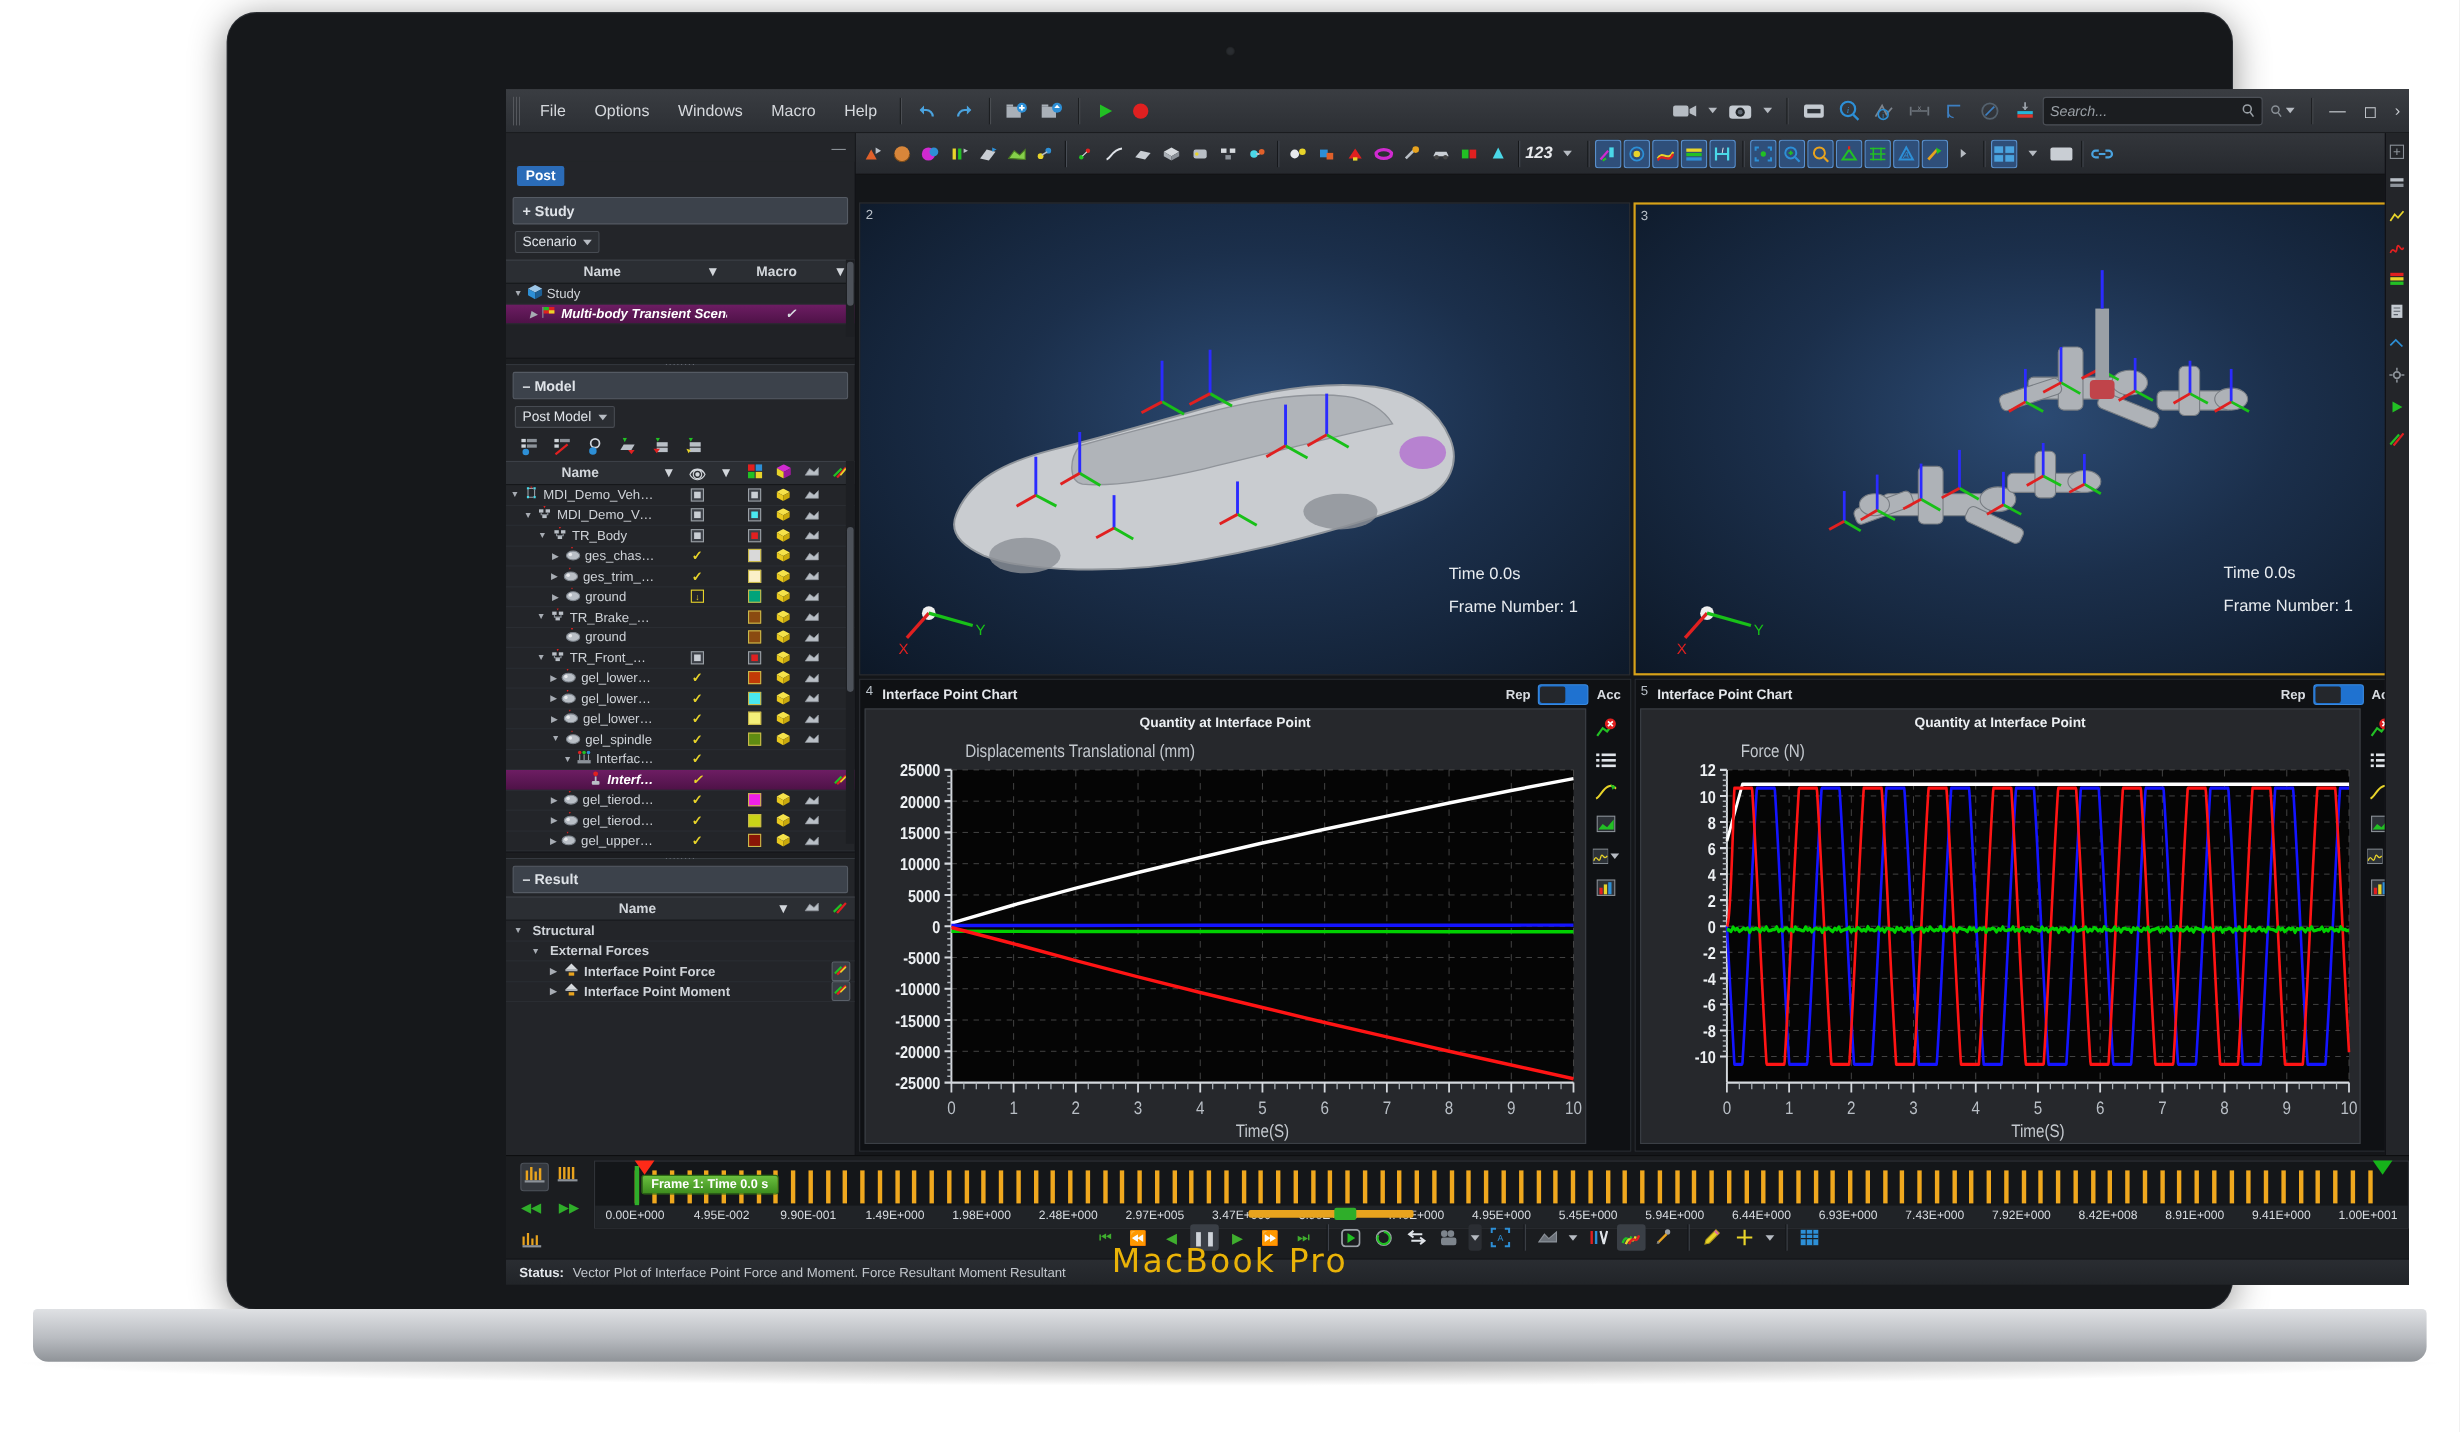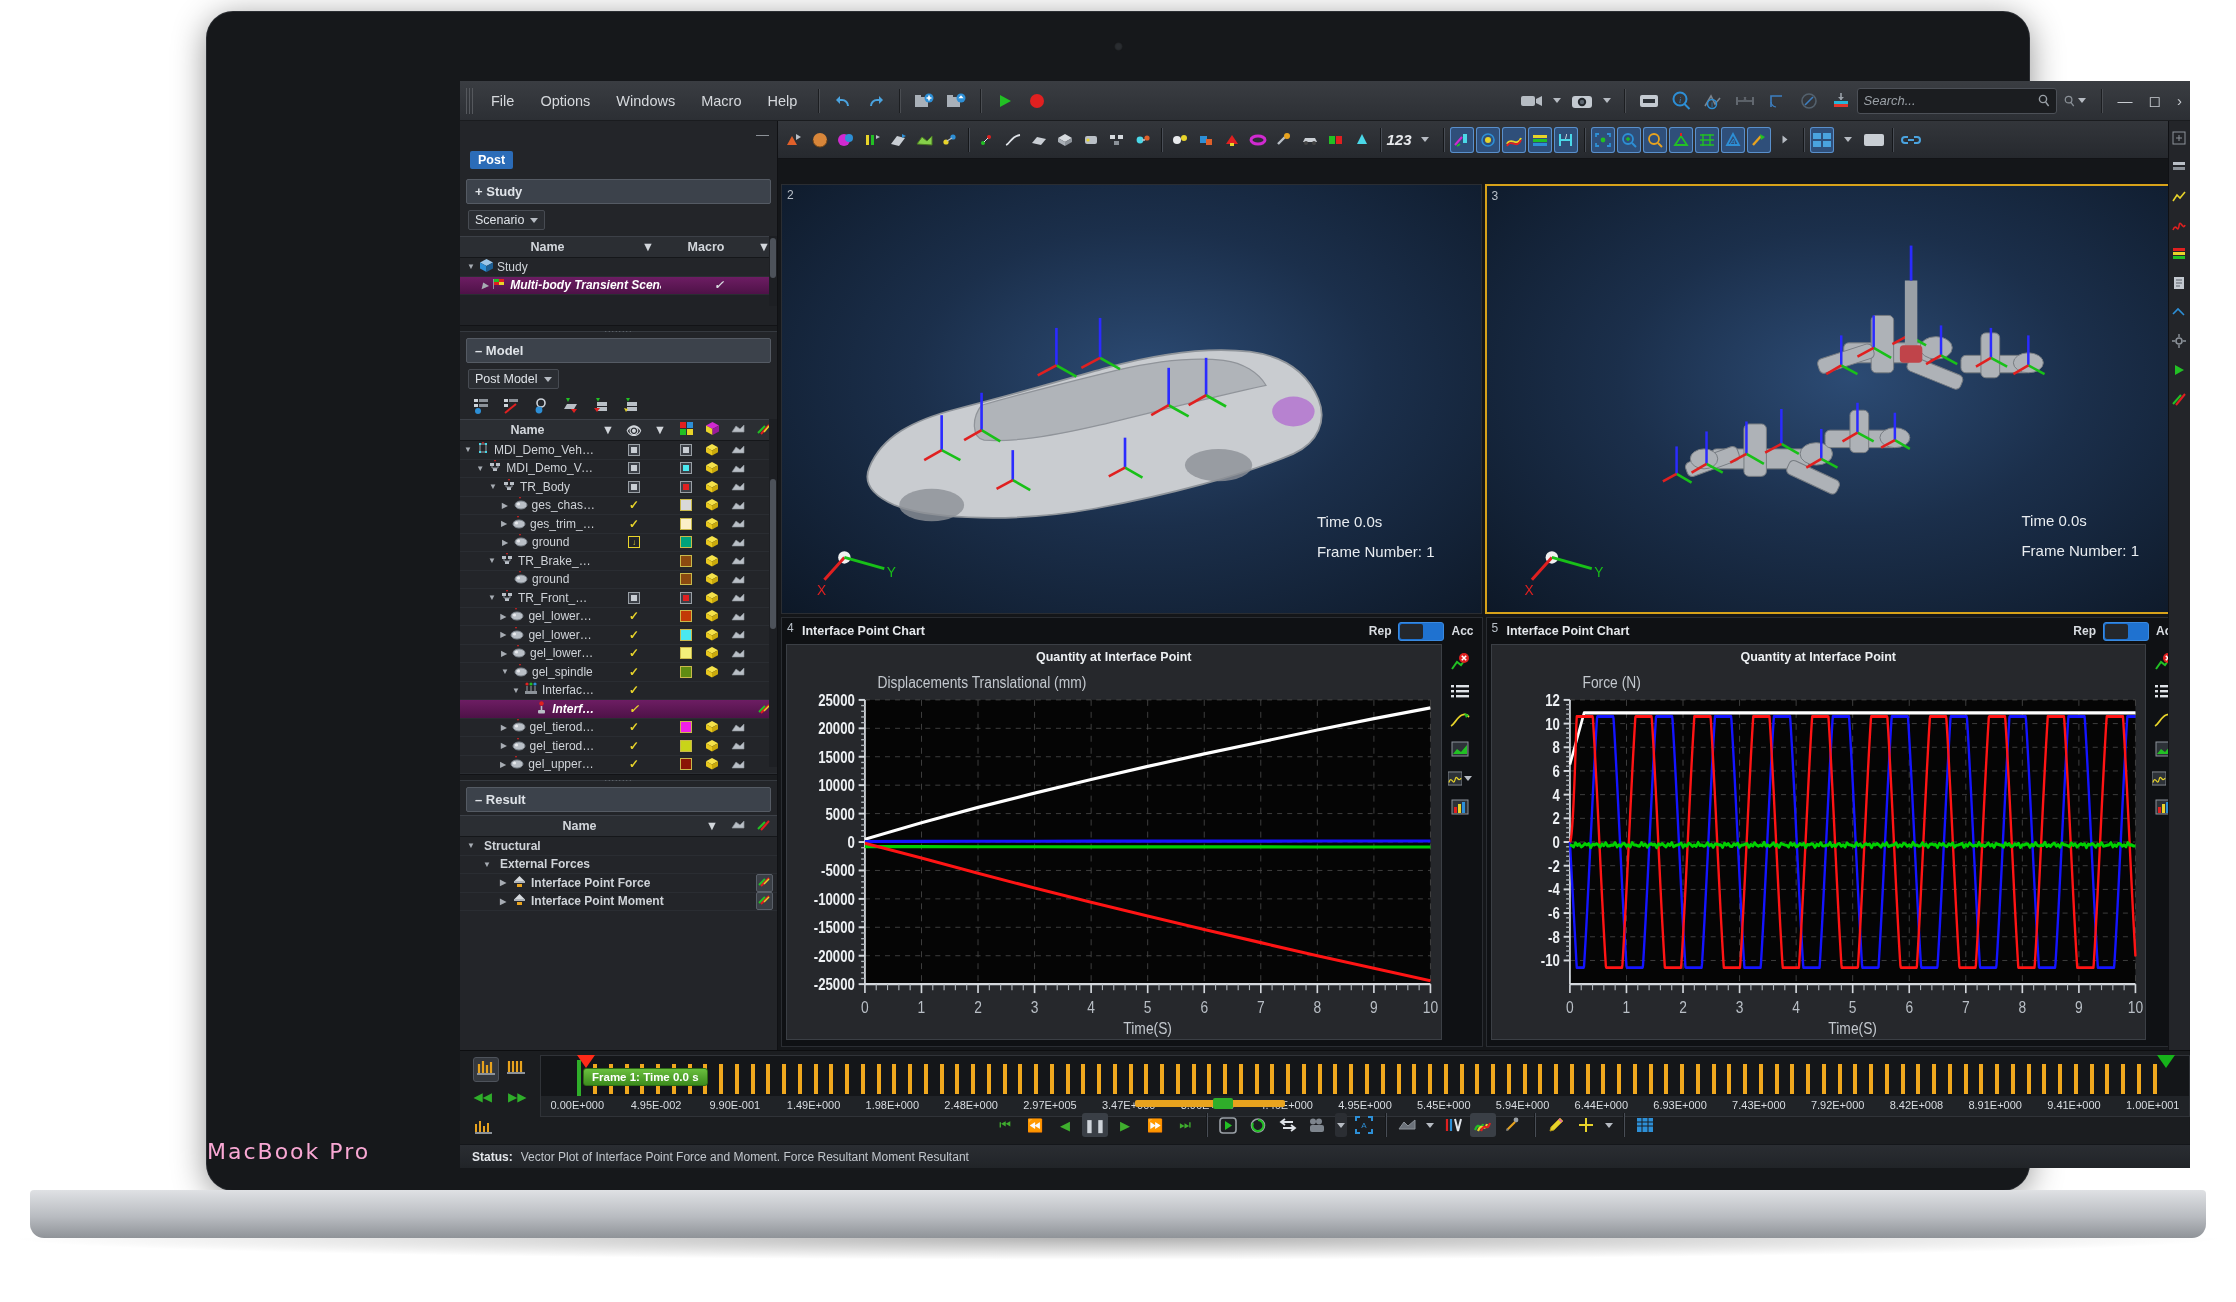--- a/index.html
+++ b/index.html
@@ -11,22 +11,22 @@
   
   #laptop{ position:absolute; inset:0; background:#ffffff; }
   #lid{
     position:absolute; left:207px; top:12px; width:1822px; height:1178px;
     background:#16181b;
     border-radius:26px;
     box-shadow:0 0 0 1px #2b2e33, 0 6px 34px rgba(0,0,0,.45);
   }
   #camera{ position:absolute; left:50%; top:30px; width:9px;height:9px;margin-left:-4px;
     border-radius:50%; background:#2a2d31; box-shadow:inset 0 0 2px #000;}
-  #brand{ position:absolute; left:0; right:0; bottom:26px; text-align:left;
-     color:#f9a8d4; font-size:22px; letter-spacing:2px; font-family:"DejaVu Sans", sans-serif;}
+  #brand{ position:absolute; left:0; right:0; bottom:26px; text-align:center;
+     color:#eab308; font-size:30px; letter-spacing:2px; font-family:"DejaVu Sans", sans-serif;}
   #screen{
     position:absolute; left:253px; top:69px; width:1730px; height:1087px;
     background:#1b1d20; overflow:hidden;
   }
   
   #deck{
     position:absolute; left:30px; top:1190px; width:2176px; height:48px;
     background:linear-gradient(#dfe1e4,#b9bcc1 55%,#8f9398);
     border-radius:4px 4px 14px 14px;
   }

